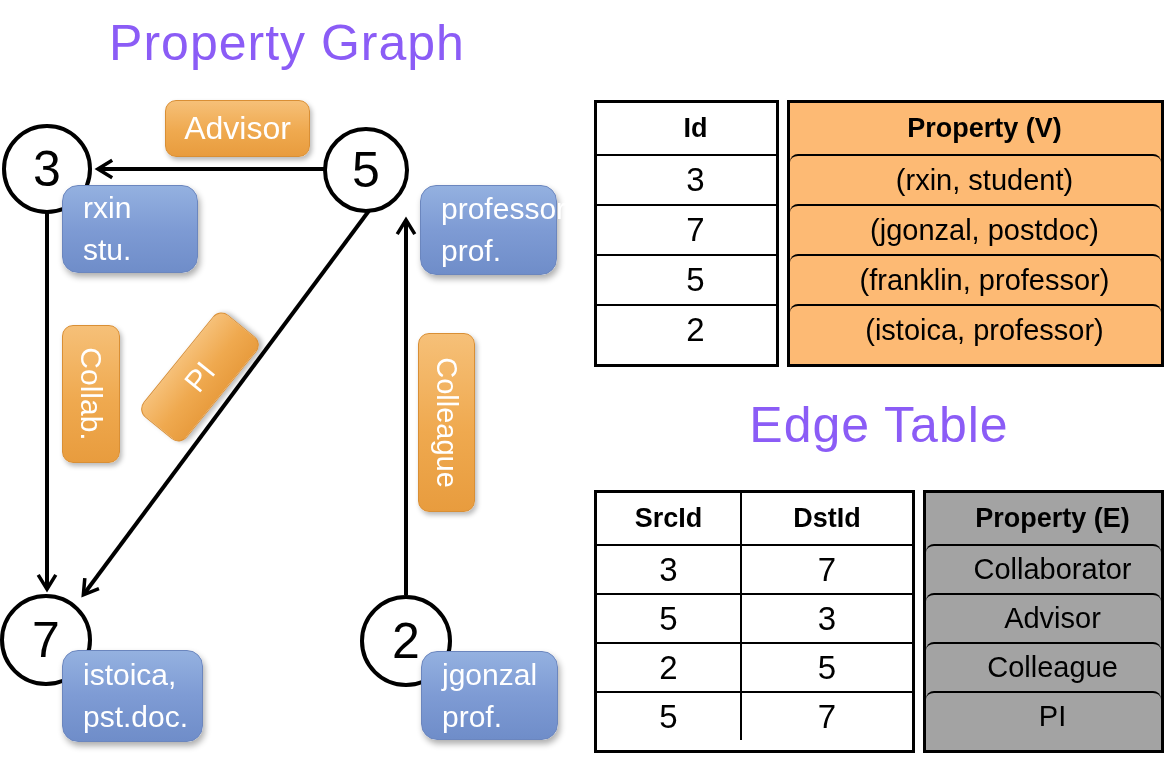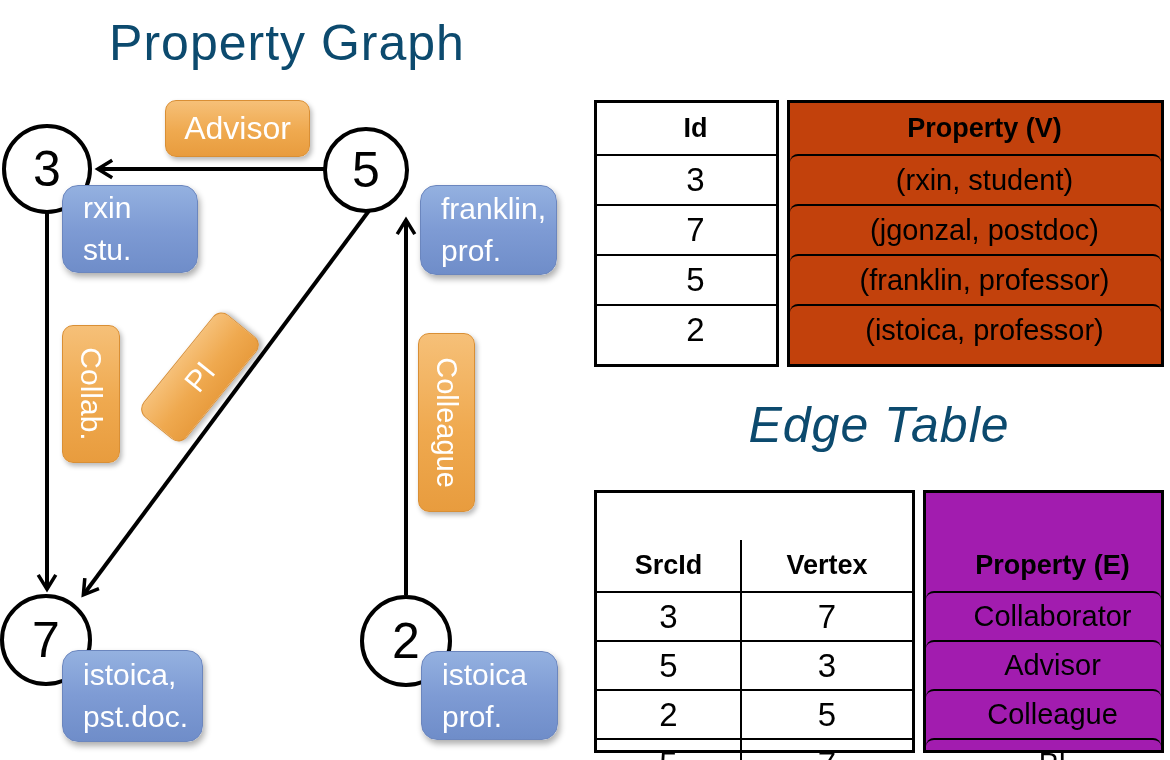--- a/index.html
+++ b/index.html
@@ -2,24 +2,24 @@
 <html><head>
 <meta charset="utf-8">
 <style>
   * { margin:0; padding:0; box-sizing:border-box; }
   html,body { width:1170px; height:760px; background:#ffffff; overflow:hidden;
               font-family:"Liberation Sans", sans-serif; color:#000; }
   .stage { position:relative; width:1170px; height:760px; }
 
   
   .big-title { position:absolute; text-align:center; font-size:50px; font-weight:400;
-               letter-spacing:1px; color:#0c4a6e; white-space:nowrap; }
+               letter-spacing:1px; color:#8b5cf6; white-space:nowrap; }
   #graph-title  { left:0;   top:14px;  width:574px; }
   #vertex-title { left:594px; top:20px; width:570px; }
-  #edge-title   { left:594px; top:396px; width:570px;font-style:italic; }
+  #edge-title   { left:594px; top:396px; width:570px; }
 
   
   svg.edges { position:absolute; left:0; top:0; width:1170px; height:760px; z-index:1;
               pointer-events:none; }
 
   .gnode { position:absolute; border:4px solid #000; border-radius:50%; background:#fff;
            display:flex; align-items:center; justify-content:center; z-index:3;
            font-size:50px; font-weight:400; }
   #node-3 { left:2px;   top:124px; width:90px; height:90px; }
   #node-5 { left:323px; top:127px; width:86px; height:86px; }
@@ -53,29 +53,29 @@
   .tblock { position:absolute; border:3px solid #000; background:#fff; }
   .trow { display:flex; align-items:center; justify-content:center;
           border-top:2.5px solid #000; text-align:center;padding-left:18px; }
   .trow.first { border-top:none; }
   .hcell { font-weight:bold; font-size:27px; }
   .numcell { font-size:33px; }
   .propcell { font-size:29px;border-radius:8px; }
 
   
   #vt-id   { left:594px; top:100px; width:185px; height:267px; }
-  #vt-prop { left:787px; top:100px; width:377px; height:267px; background:#c2410c; }
+  #vt-prop { left:787px; top:100px; width:377px; height:267px; background:#fdba74; }
   #vt-id .trow, #vt-prop .trow { height:50px; }
   #vt-id .trow.first, #vt-prop .trow.first { height:51px; }
 
   
   #et-ids  { left:594px; top:490px; width:321px; height:263px; }
-  #et-prop { left:923px; top:490px; width:241px; height:263px; background:#a21caf; }
+  #et-prop { left:923px; top:490px; width:241px; height:263px; background:#a3a3a3; }
   #et-ids .trow, #et-prop .trow { height:49px; }
-  #et-ids .trow.first, #et-prop .trow.first { height:51px;margin-top:47px; }
+  #et-ids .trow.first, #et-prop .trow.first { height:51px; }
   #et-ids .trow { padding:0; }
   .twocol { display:flex; width:100%; height:100%; }
   .twocol .cell { flex:0 0 143px; display:flex; align-items:center; justify-content:center; height:100%; }
   .twocol .cell.dst { flex:1 1 auto; border-left:2.5px solid #000; }
 </style>
 </head>
 <body>
 
 <div class="stage">
 
@@ -118,29 +118,29 @@
   </div>
   <div class="elabel" id="colleague-label">
     <span class="vtext">Colleague</span>
   </div>
 
   <div class="pbox" id="prop-3">
     <span>rxin</span>
     <span>stu.</span>
   </div>
   <div class="pbox" id="prop-5">
-    <span>franklin,</span>
+    <span>professor,</span>
     <span>prof.</span>
   </div>
   <div class="pbox" id="prop-7">
     <span>istoica,</span>
     <span>pst.doc.</span>
   </div>
   <div class="pbox" id="prop-2">
-    <span>istoica</span>
+    <span>jgonzal</span>
     <span>prof.</span>
   </div>
 
   <div class="tblock" id="vt-id">
     <div class="trow first hcell">Id</div>
     <div class="trow numcell">3</div>
     <div class="trow numcell">7</div>
     <div class="trow numcell">5</div>
     <div class="trow numcell">2</div>
   </div>
@@ -150,21 +150,21 @@
     <div class="trow propcell">(rxin, student)</div>
     <div class="trow propcell">(jgonzal, postdoc)</div>
     <div class="trow propcell">(franklin, professor)</div>
     <div class="trow propcell">(istoica, professor)</div>
   </div>
 
   <div class="tblock" id="et-ids">
     <div class="trow first">
       <div class="twocol">
         <div class="cell hcell">SrcId</div>
-        <div class="cell dst hcell">Vertex</div>
+        <div class="cell dst hcell">DstId</div>
       </div>
     </div>
     <div class="trow">
       <div class="twocol">
         <div class="cell numcell">3</div>
         <div class="cell dst numcell">7</div>
       </div>
     </div>
     <div class="trow">
       <div class="twocol">

